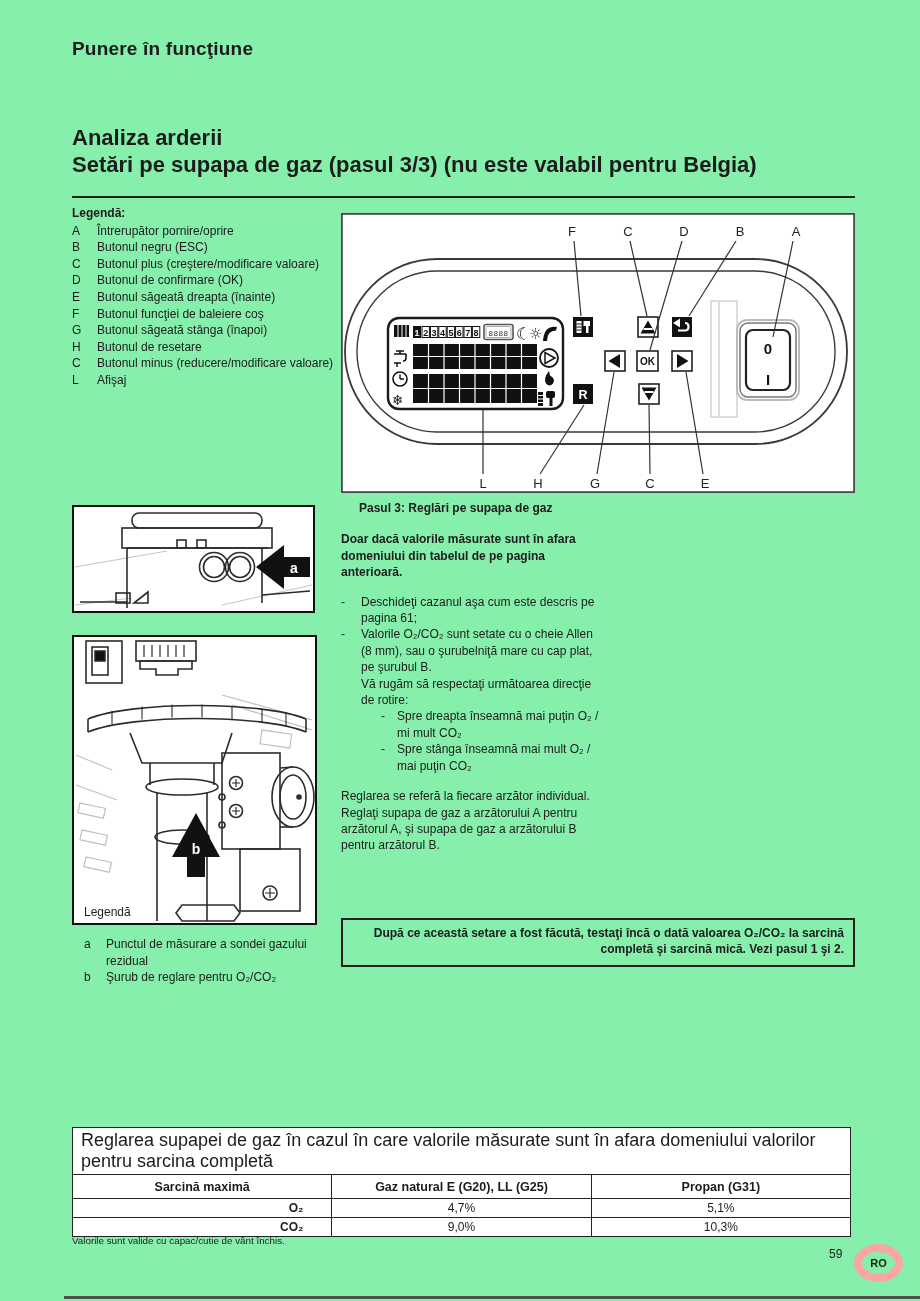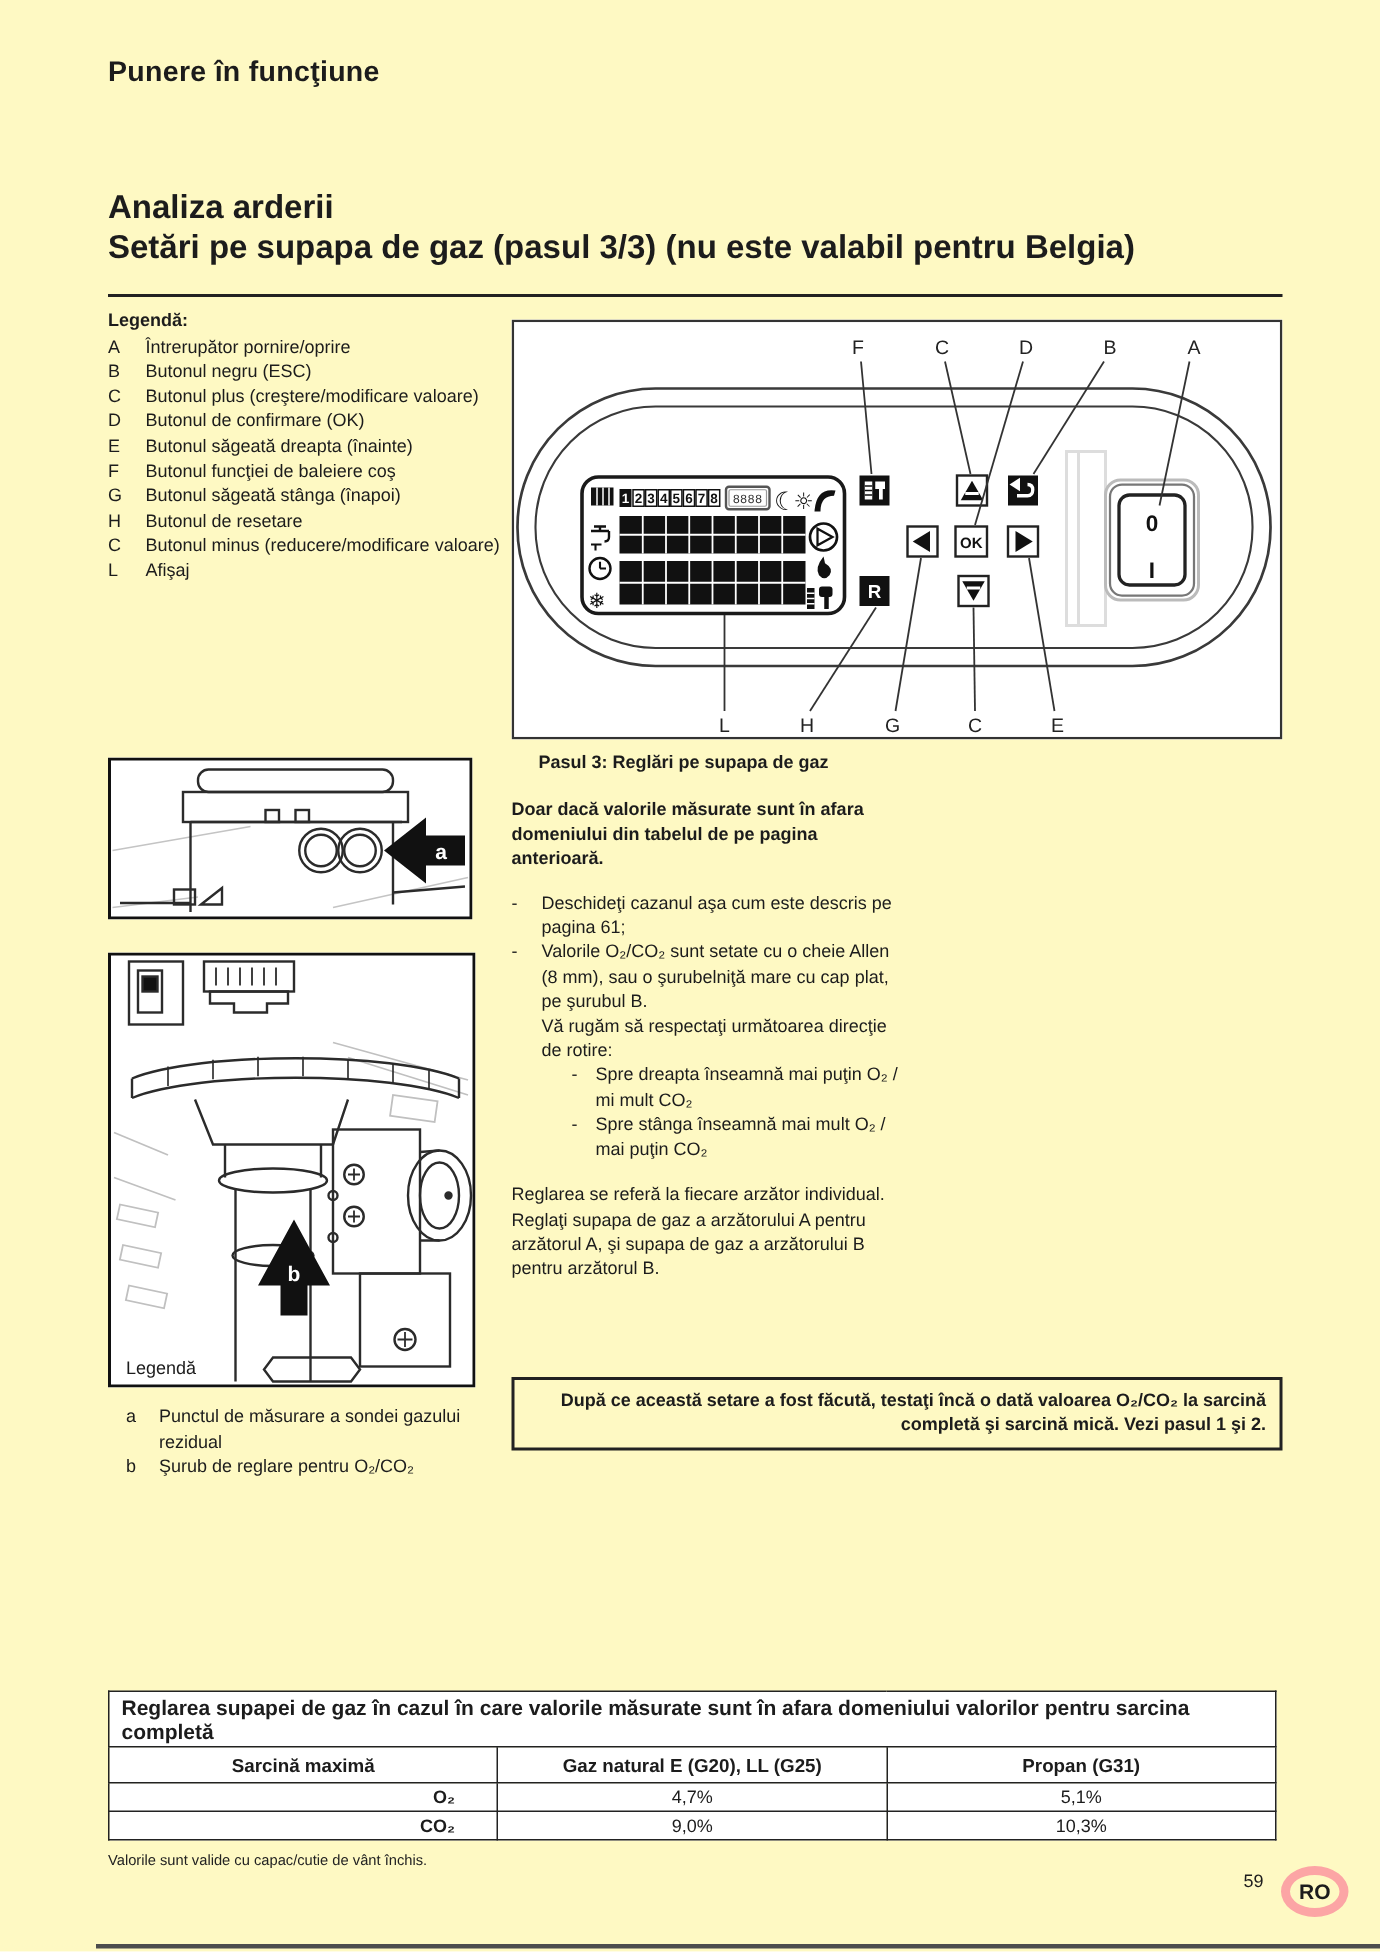--- a/index.html
+++ b/index.html
@@ -1,16 +1,16 @@
 <!DOCTYPE html>
 <html><head>
 <meta charset="utf-8">
 <style>
   html,body{margin:0;padding:0;background:#ffffff;}
-  .page{position:relative;width:920px;height:1301px;background:#fef9c3;overflow:hidden;
+  .page{position:relative;width:920px;height:1301px;background:#86efac;overflow:hidden;
         font-family:"Liberation Sans","DejaVu Sans",sans-serif;color:#1c1c1c;}
   .abs{position:absolute;}
   .kicker{left:72px;top:38px;font-size:19px;font-weight:bold;letter-spacing:.2px;}
   .titles{left:72px;top:124px;font-size:22px;font-weight:bold;line-height:27px;}
   .rule{left:72px;top:196px;width:783px;height:2px;background:#222;}
   
   .legend{left:72px;top:205px;width:274px;font-size:12px;line-height:16.6px;}
   .legend .hd{font-weight:bold;margin-bottom:1px;}
   .lg-item{display:grid;grid-template-columns:25px 1fr;}
   
@@ -25,28 +25,28 @@
         padding:5px 9px 7px 9px;font-size:12px;font-weight:bold;line-height:16.4px;text-align:right;}
   
   .sublegend{left:84px;top:904px;width:268px;font-size:12px;line-height:16.4px;}
   .sublegend .hd{margin-bottom:16px;}
   .sl-item{display:grid;grid-template-columns:22px 1fr;}
   
   .fig{background:#fff;}
   
   .gas-table{left:72px;top:1127px;width:779px;border-collapse:collapse;table-layout:fixed;}
   .gas-table td{border:1.8px solid #222;font-size:12px;padding:2px 6px;background:#fff;}
-  .gas-table .ttl{font-weight:bold;font-size:14px;height:21px;padding-left:8px;}
+  .gas-table .ttl{font-weight:normal;font-size:18px;height:21px;padding-left:8px;}
   .gas-table .hdr{font-weight:bold;font-size:12.5px;text-align:center;height:19px;}
   .gas-table .lbl{font-weight:bold;text-align:right;padding-right:28px;}
   .gas-table .val{text-align:center;}
   .footnote{left:72px;top:1235px;font-size:9.8px;color:#222;}
   .footer-num{left:829px;top:1247px;font-size:12px;}
-  .footer-ro{left:854px;top:1244px;width:33px;height:22px;border:6px solid #fca5a5;border-radius:50%;
-             display:flex;align-items:center;justify-content:center;font-size:14px;font-weight:bold;}
+  .footer-ro{left:854px;top:1244px;width:33px;height:22px;border:8px solid #fca5a5;border-radius:50%;
+             display:flex;align-items:center;justify-content:center;font-size:11px;font-weight:bold;}
   .scanline{left:64px;top:1296px;width:856px;height:3px;background:#4d4d4d;}
   svg text{font-family:"Liberation Sans","DejaVu Sans",sans-serif;}
   svg .sym{font-family:"DejaVu Sans",sans-serif;}
 </style>
 </head>
 <body>
 
 <div class="page">
 
   <div class="abs kicker">Punere în funcţiune</div>

